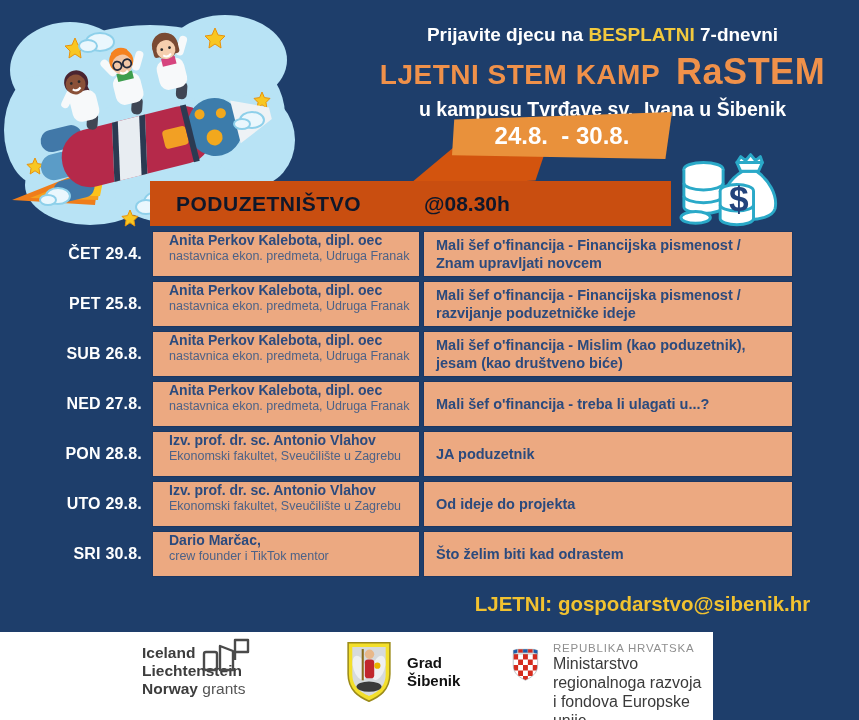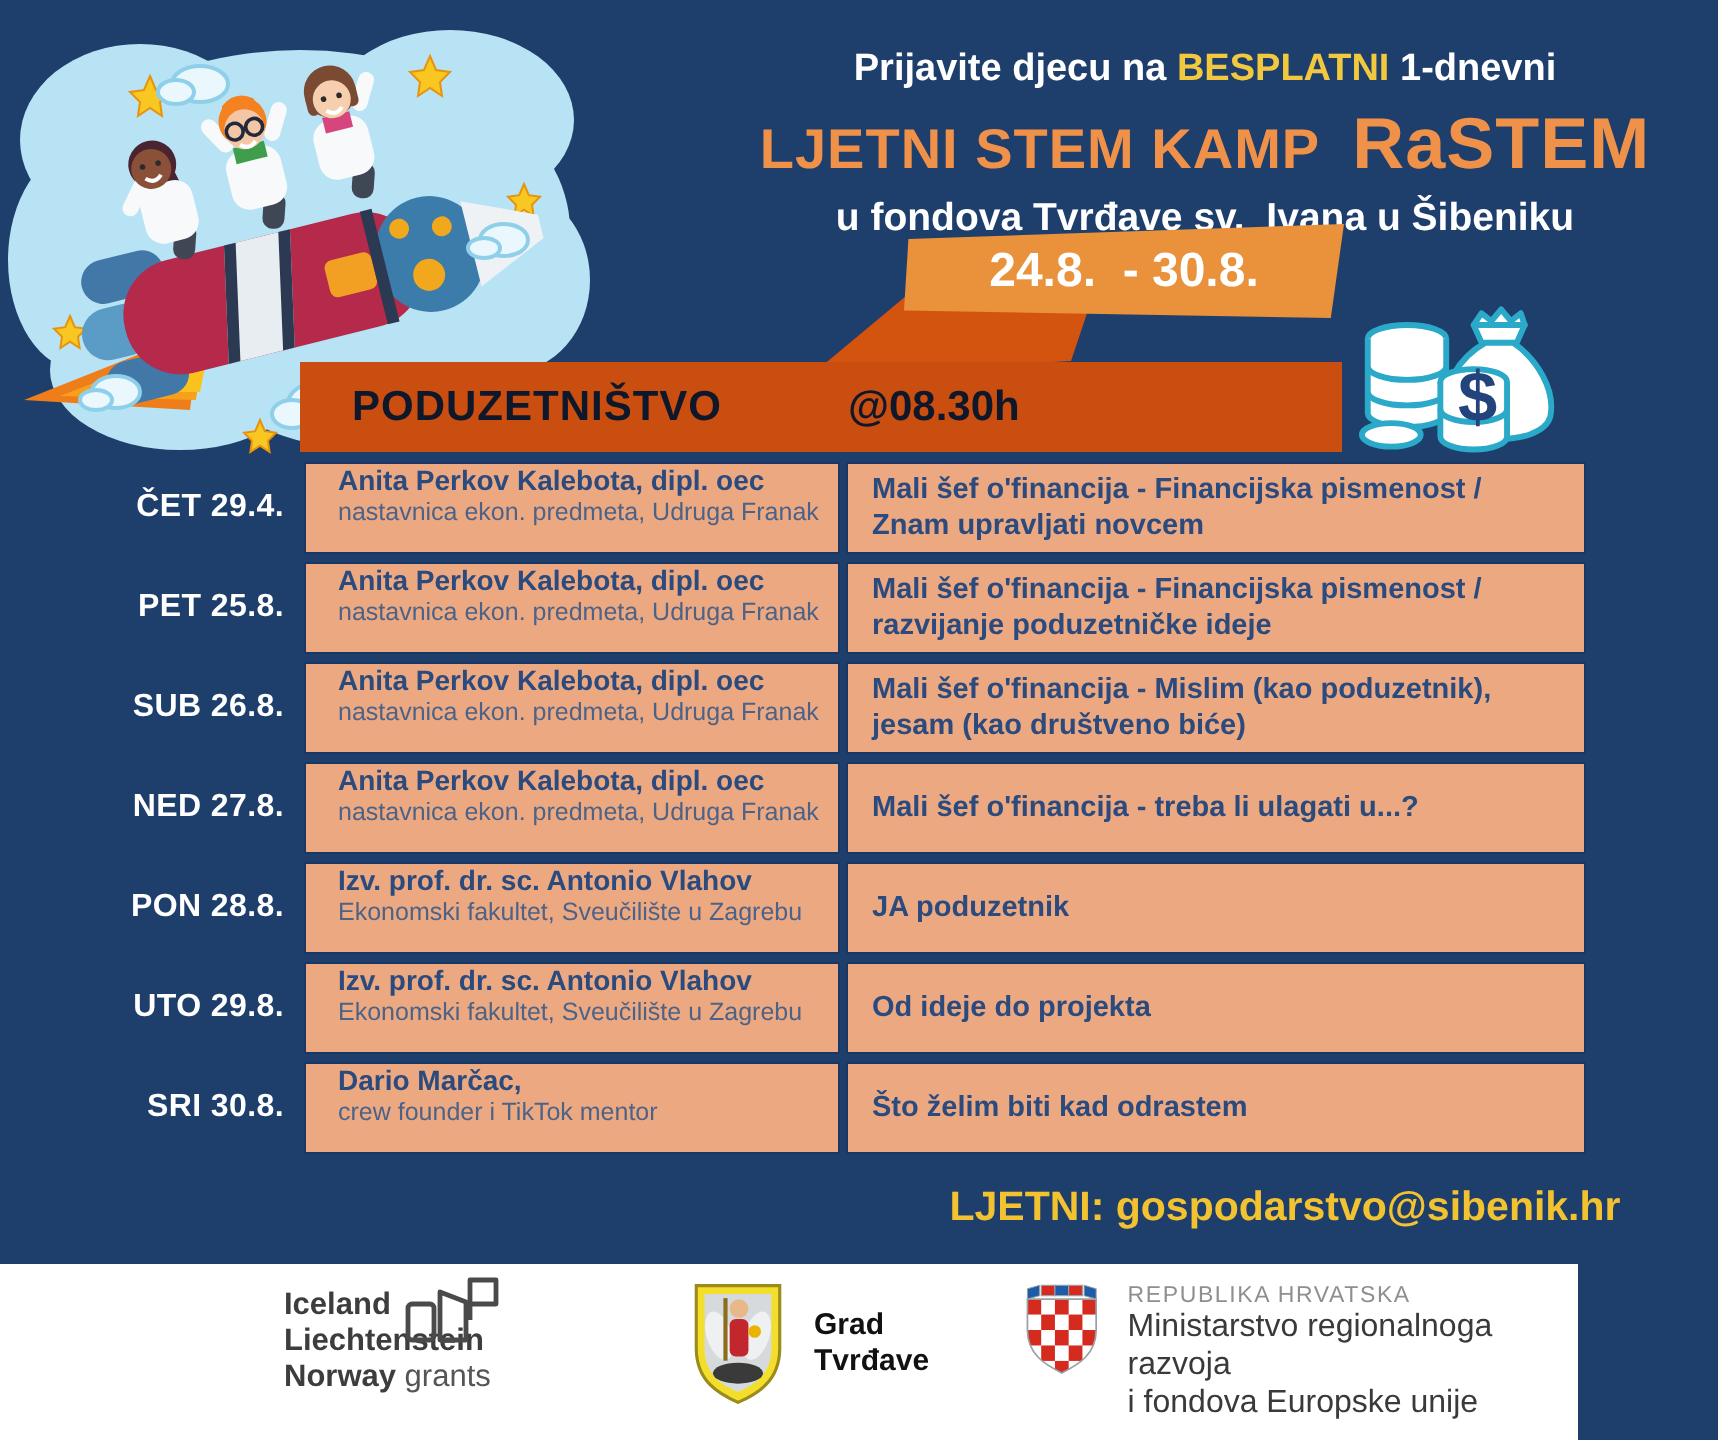--- a/index.html
+++ b/index.html
@@ -48,21 +48,21 @@
   .iname{font-weight:bold;font-size:14px;color:var(--cell-text-navy);line-height:17px;}
   .irole{font-size:12.5px;color:var(--cell-role-text);line-height:15px;}
   .topic{display:flex;align-items:center;padding-left:12px;padding-right:4px;}
   .ttext{font-weight:bold;font-size:14.5px;color:var(--cell-text-navy);line-height:18px;white-space:pre-line;}
 
   
   .contact{position:absolute;left:440px;top:592px;width:405px;text-align:center;
     color:var(--contact-yellow);font-weight:bold;font-size:20.5px;}
 
   
-  .footer{position:absolute;left:0;top:632px;width:789px;height:88px;background:var(--footer-white);}
+  .footer{position:absolute;left:0;top:632px;width:713px;height:88px;background:var(--footer-white);}
   .eea{position:absolute;left:142px;top:12px;color:#3d3d3d;font-weight:bold;font-size:15.5px;line-height:18px;}
   .eea .grants{font-weight:400;color:#555;}
   .eea-icon{position:absolute;left:60px;top:-6px;}
   .sib{position:absolute;left:345px;top:8px;display:flex;gap:14px;align-items:center;}
   .sib-text{font-weight:bold;font-size:15px;color:#111;line-height:18px;}
   .min{position:absolute;left:512px;top:6px;display:flex;gap:14px;align-items:flex-start;}
   .min-country{font-size:11.5px;color:#8f8f8f;letter-spacing:.8px;margin-top:4px;}
   .min-line{font-size:16px;color:#3a3a3a;line-height:19px;}
   .min-line:first-of-type{margin-top:3px;}
 </style>
@@ -170,23 +170,23 @@
           <ellipse cx="242" cy="124" rx="8" ry="5"></ellipse>
         </g>
       <g>
           <ellipse cx="58" cy="196" rx="12" ry="8"></ellipse>
           <ellipse cx="48" cy="200" rx="8" ry="5"></ellipse>
         </g>
     </g>
   </svg>
 
   <div class="top-text">
-    <div class="line1"><span>Prijavite djecu na </span><span class="hl">BESPLATNI</span><span> 1-dnevni</span></div>
+    <div class="line1"><span>Prijavite djecu na </span><span class="hl">BESPLATNI</span><span> 7-dnevni</span></div>
     <div class="line2"><span>LJETNI STEM KAMP</span><span class="rastem">RaSTEM</span></div>
-    <div class="line3">u fondova Tvrđave sv.  Ivana u Šibeniku</div>
+    <div class="line3">u kampusu Tvrđave sv.  Ivana u Šibenik</div>
   </div>
 
   <div class="badge-tail"></div>
   <div class="badge">24.8.  - 30.8.</div>
 
   <div class="program-bar">
     <span class="program-title">PODUZETNIŠTVO</span>
     <span class="program-time">@08.30h</span>
   </div>
 
@@ -292,21 +292,21 @@
         <ellipse cx="14" cy="26" rx="6" ry="12" fill="#eef0f2" transform="rotate(-18 14 26)"></ellipse>
         <ellipse cx="32" cy="26" rx="6" ry="12" fill="#eef0f2" transform="rotate(18 32 26)"></ellipse>
         <rect x="19" y="18" width="9" height="18" rx="3" fill="#c1272d"></rect>
         <circle cx="23.5" cy="13" r="4.5" fill="#e8b88a"></circle>
         <circle cx="31" cy="24" r="3" fill="#e8b400"></circle>
         <line x1="17" y1="8" x2="17" y2="38" stroke="#8a6d1d" stroke-width="2"></line>
         <ellipse cx="23" cy="44" rx="12" ry="5" fill="#3a3a3a"></ellipse>
       </svg>
       <div class="sib-text">
         <div>Grad</div>
-        <div>Tvrđave</div>
+        <div>Šibenik</div>
       </div>
     </div>
 
     <div class="min">
       <svg width="40" height="54" viewBox="0 0 44 54">
         <g stroke="#9aa0a6" stroke-width=".6">
           <path d="M2,3 l7,-2 v6 l-7,2 z" fill="#1c5ca8"></path>
           <path d="M10,1 h8 v6 h-8 z" fill="#d52b1e"></path>
           <path d="M18,1 h8 v6 h-8 z" fill="#1c5ca8"></path>
           <path d="M26,1 h8 v6 h-8 z" fill="#d52b1e"></path>

